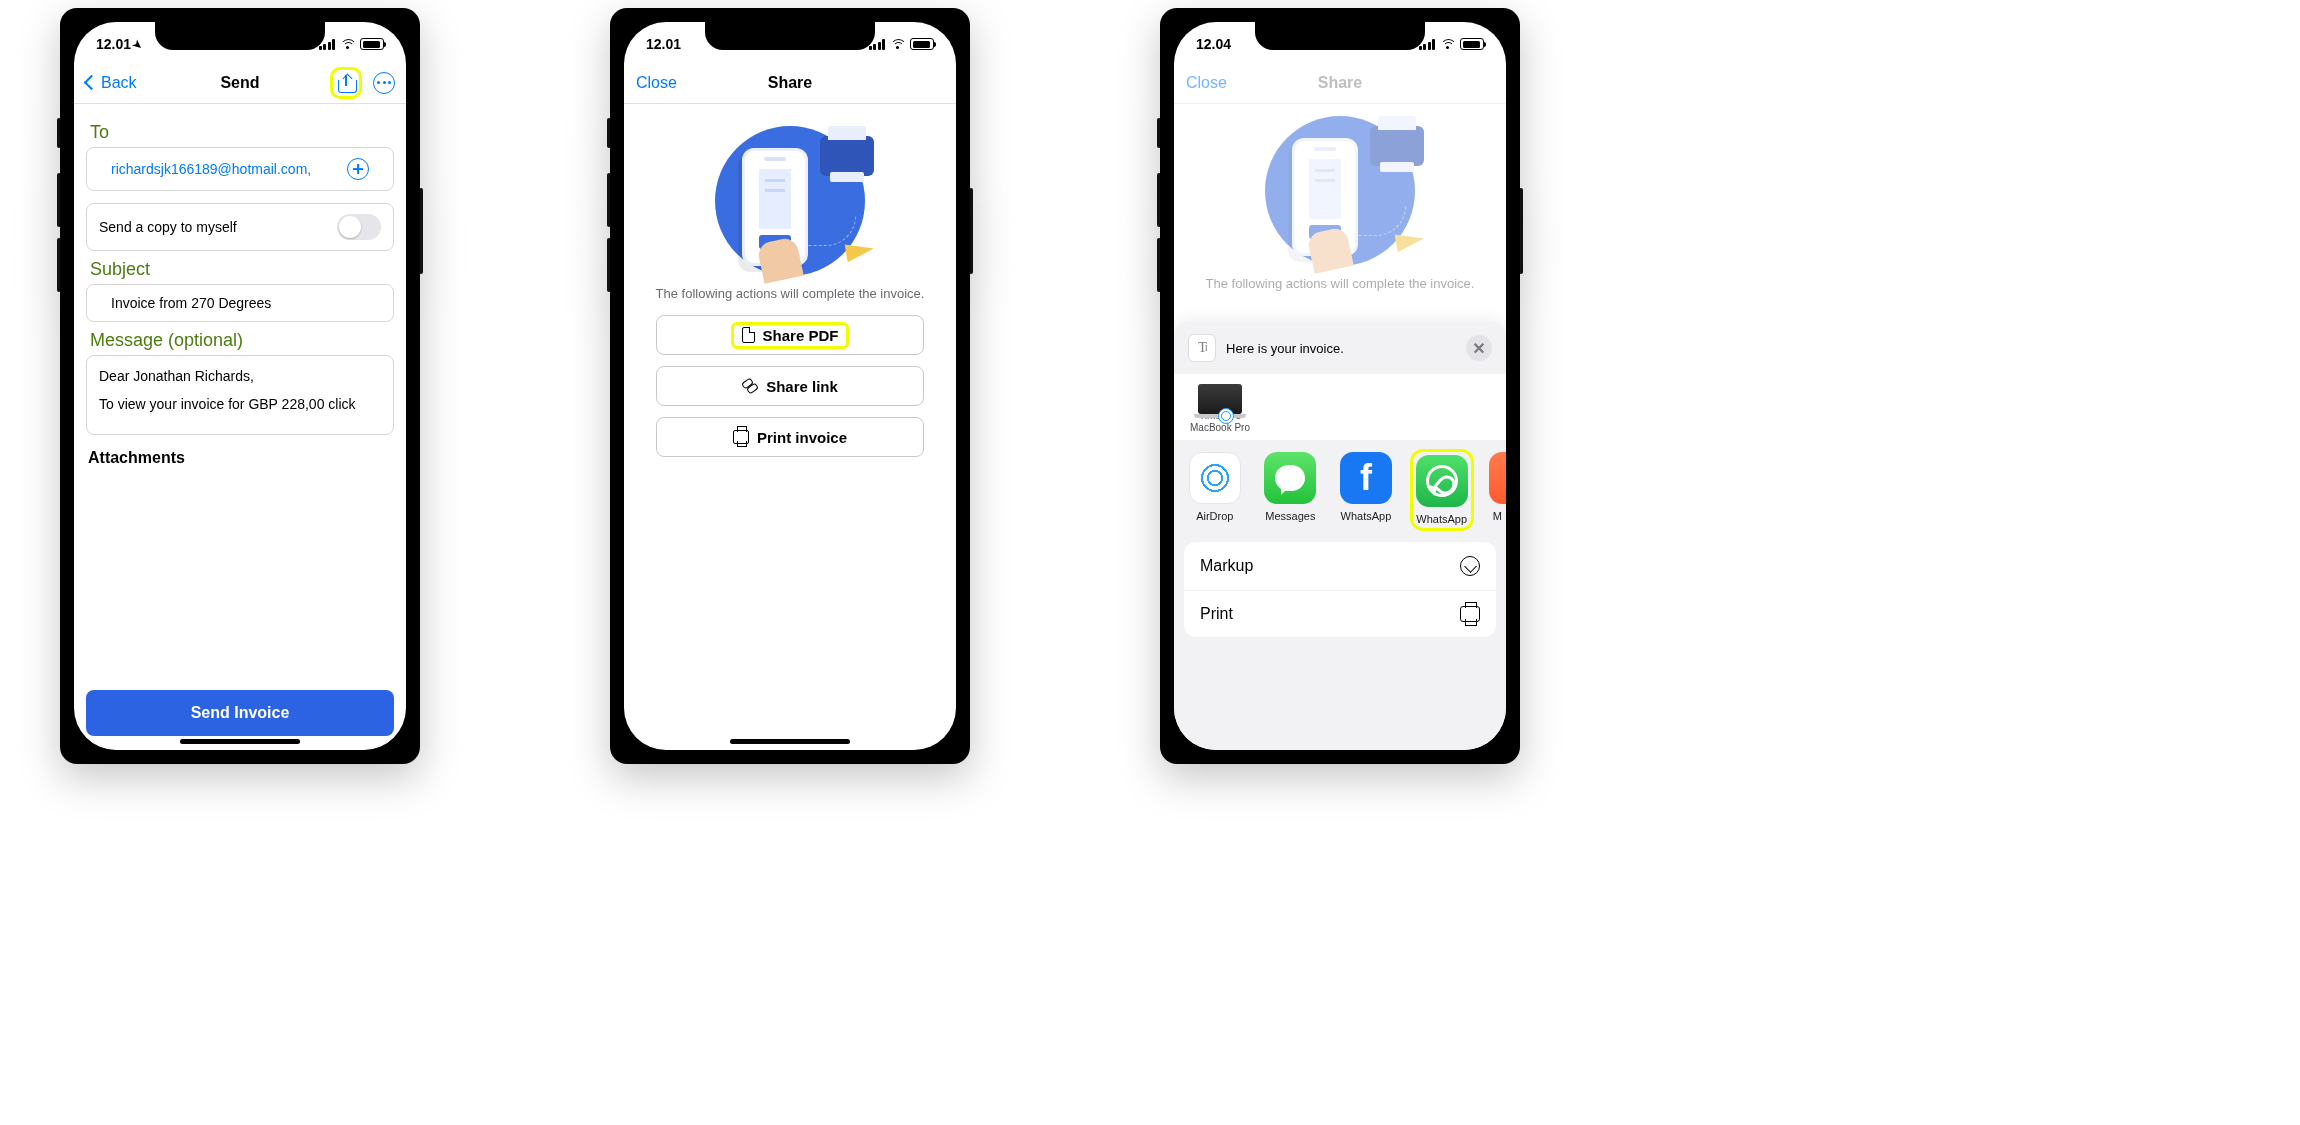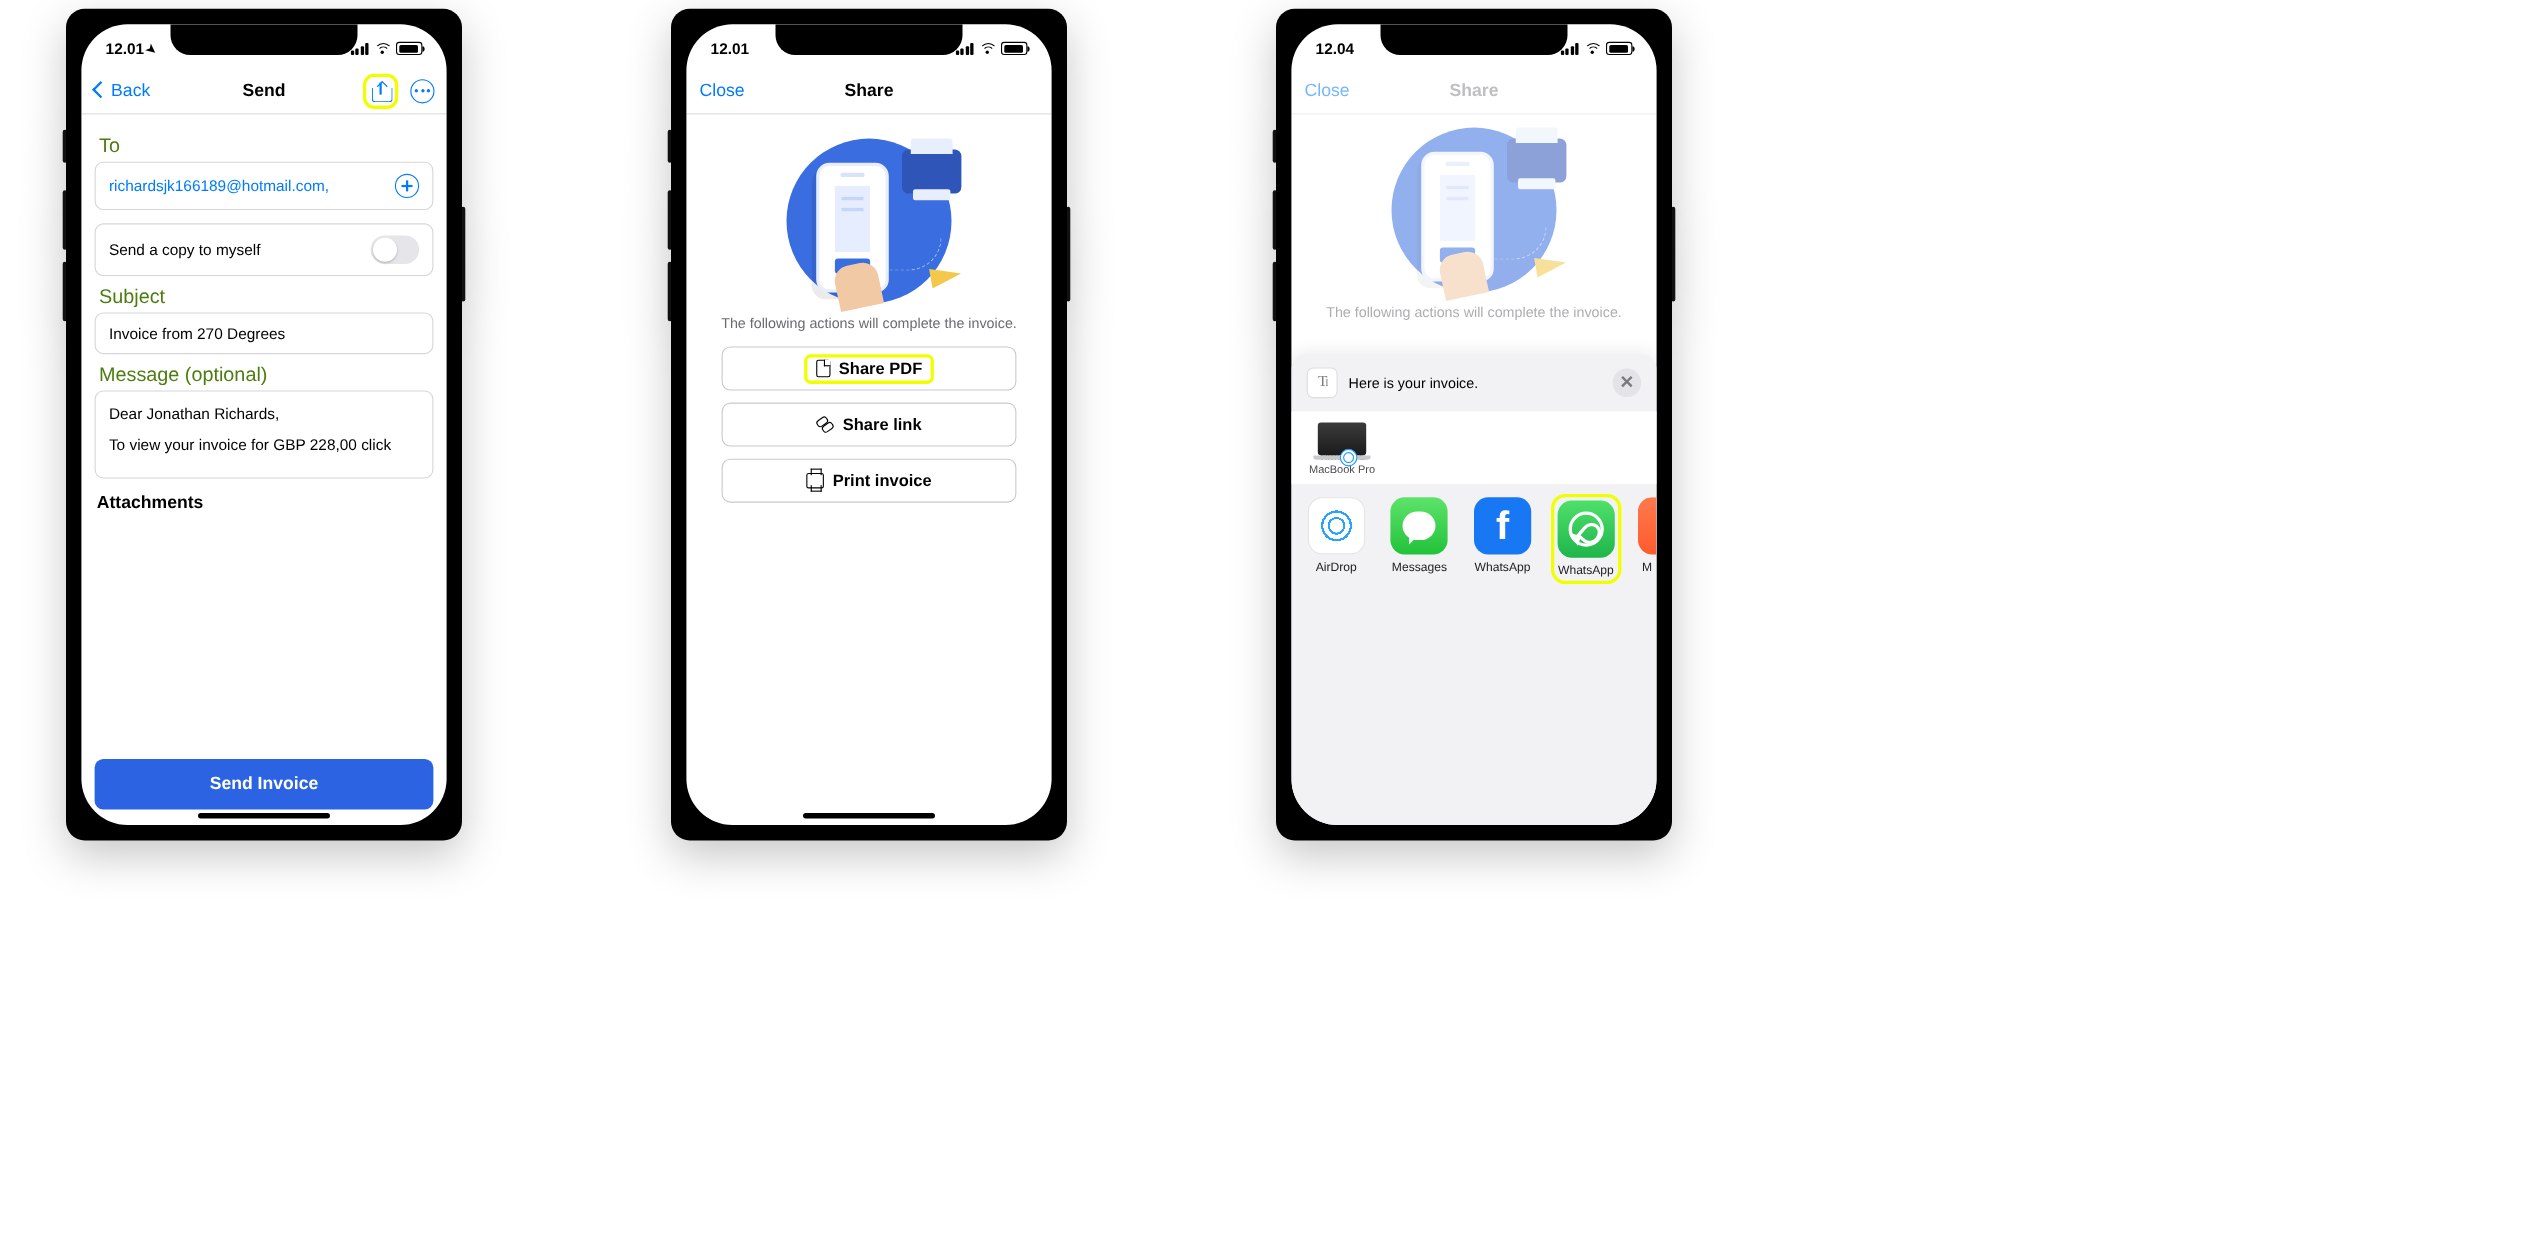--- a/index.html
+++ b/index.html
@@ -104,21 +104,21 @@
   .share-ic i{position:absolute; left:4.5px; top:0; width:8px; height:8px;}
   .share-ic i::before{content:""; position:absolute; left:2px; top:2px; width:6px; height:6px; border-left:1.8px solid currentColor; border-top:1.8px solid currentColor; transform:rotate(45deg);}
   
   .more-ic{width:22px;height:22px;border:1.8px solid currentColor; border-radius:50%; display:flex;align-items:center;justify-content:center; gap:2.5px;}
   .more-ic span{width:3px;height:3px;background:currentColor;border-radius:50%;}
 
   .content { flex:1; overflow:hidden; padding:10px 12px 0; font-size:14px; color:#000; position:relative;}
   .sec-label { color:#4d7c0f; font-size:18px; margin:8px 0 4px 4px;}
   .field {
     border:1px solid var(--ios-border); border-radius:8px;
-    padding:10px 12px; background:#fff; font-size:14px;
+    padding:10px 24px; background:#fff; font-size:14px;
     display:flex; align-items:center; justify-content:space-between;
   }
   .blue-text{ color:var(--ios-blue);}
   .add-circle{ width:22px;height:22px;border:1.8px solid var(--ios-blue); border-radius:50%; position:relative; flex:none;}
   .add-circle::before,.add-circle::after{content:"";position:absolute;background:var(--ios-blue);}
   .add-circle::before{left:5px;right:5px;top:50%;height:1.8px;transform:translateY(-50%);}
   .add-circle::after{top:5px;bottom:5px;left:50%;width:1.8px;transform:translateX(-50%);}
 
   .row-toggle{ border:1px solid var(--ios-border); border-radius:8px; padding:10px 12px; display:flex; align-items:center; justify-content:space-between; margin-top:12px;}
   .toggle{ width:44px;height:26px;background:#e5e5ea;border-radius:13px; position:relative;}
@@ -454,17 +454,27 @@
                 <i></i>
               </div>
             <div>WhatsApp</div>
           </div>
           <div class="app" style="width:18px;overflow:hidden;">
             <div class="tile tile-more" style="width:52px;"></div>
             <div>M</div>
           </div>
         </div>
 
+        <div class="actions-card">
+          <div class="action-row">
+            <span>Markup</span>
+            <span class="markup-ic"></span>
+          </div>
+          <div class="action-row" style="border-bottom:none;">
+            <span>Print</span>
+            <span class="printer2-ic"></span>
+          </div>
+        </div>
       </div>
 
     </div>
   </div>
 </div>
 
 </body></html>

